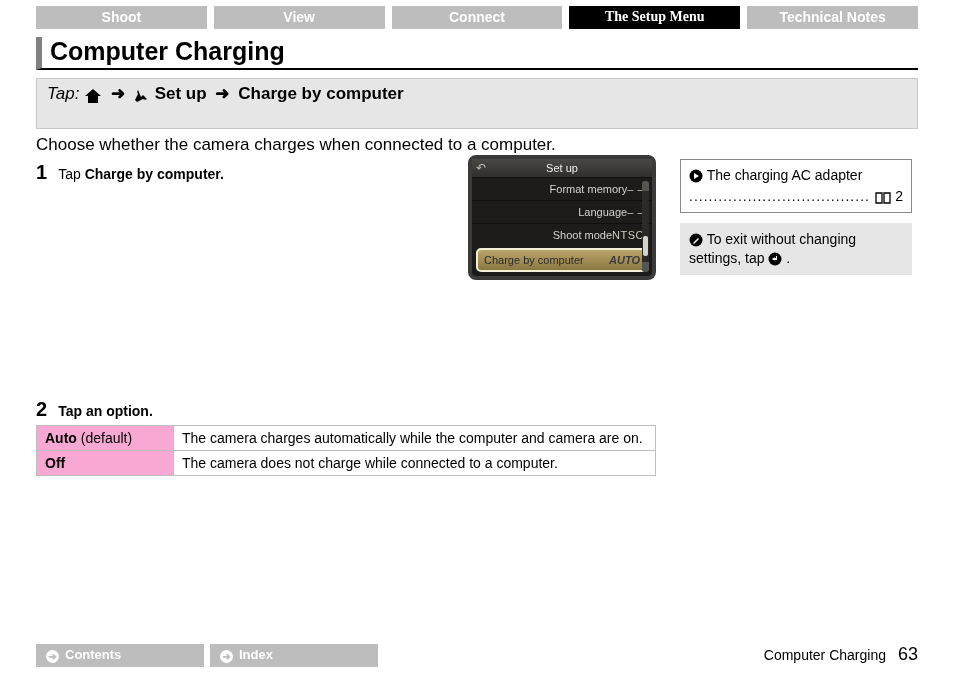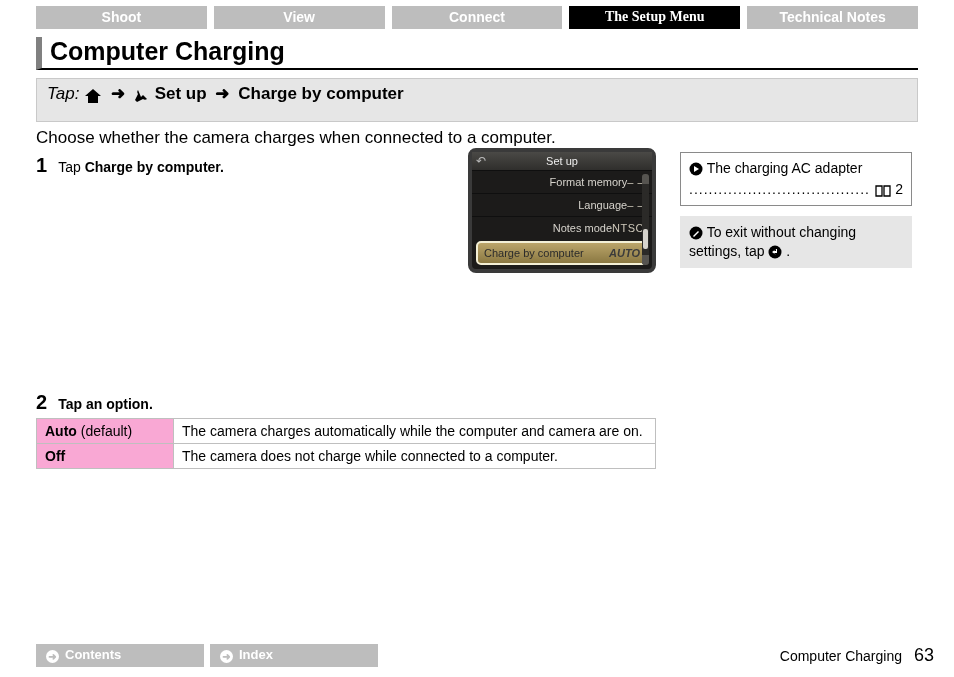--- a/index.html
+++ b/index.html
@@ -37,21 +37,21 @@
     border-bottom: 2px solid #000;
     border-left: 6px solid #808080;
     padding: 0 0 2px 8px;
     font-size: 25px;
     font-weight: bold;
   }
   .crumb {
     margin: 8px 36px 0 36px;
     background: #e6e6e6;
     border: 1px solid #c9c9c9;
-    padding: 4px 10px 15px 10px;
+    padding: 4px 10px 22px 10px;
     font-size: 17px;
   }
   .crumb em { font-style: italic; font-weight: normal; }
   .crumb b  { font-weight: bold; }
   .arrow { display:inline-block; margin: 0 4px; font-weight: bold;}
   .ico {
     display: inline-block;
     vertical-align: -2px;
   }
   .intro {
@@ -159,23 +159,23 @@
   .sidebox.light { background: #fff; }
   .sidebox.grey  { background: #e6e6e6; border-color:#e6e6e6; margin-top: 10px;}
   .dots {
     letter-spacing: 1px;
     overflow: hidden;
     white-space: nowrap;
   }
 
   .footer {
     position: absolute;
-    left: 36px; right: 20px; bottom: 10px;
+    left: 36px; right: 36px; bottom: 10px;
     display: flex;
-    align-items: center;
+    align-items: flex-start;
   }
   .fbtn {
     background: #bdbdbd;
     color: #fff;
     font-weight: bold;
     font-size: 13px;
     padding: 3px 18px 4px 10px;
     margin-right: 6px;
     min-width: 140px;
   }
@@ -240,21 +240,21 @@
         </div>
       <div class="row">
         <span>Format memory</span>
         <span class="v">– –</span>
       </div>
       <div class="row">
         <span>Language</span>
         <span class="v">– –</span>
       </div>
       <div class="row">
-        <span>Notes mode</span>
+        <span>Shoot mode</span>
         <span class="v">NTSC</span>
       </div>
       <div class="rowsel">
         <span>Charge by computer</span>
         <span class="v">AUTO</span>
       </div>
     </div>
 
     <div class="step">
       <span class="step-n">1</span>

